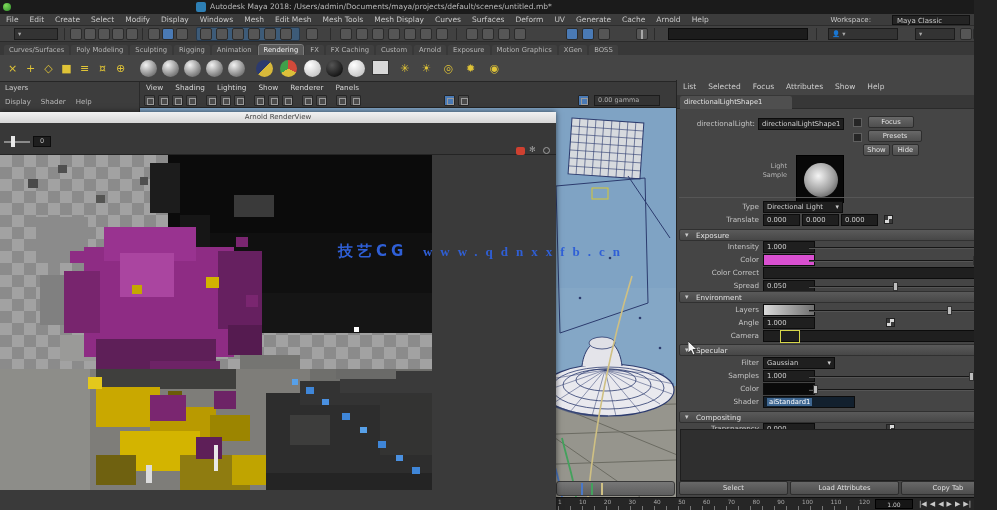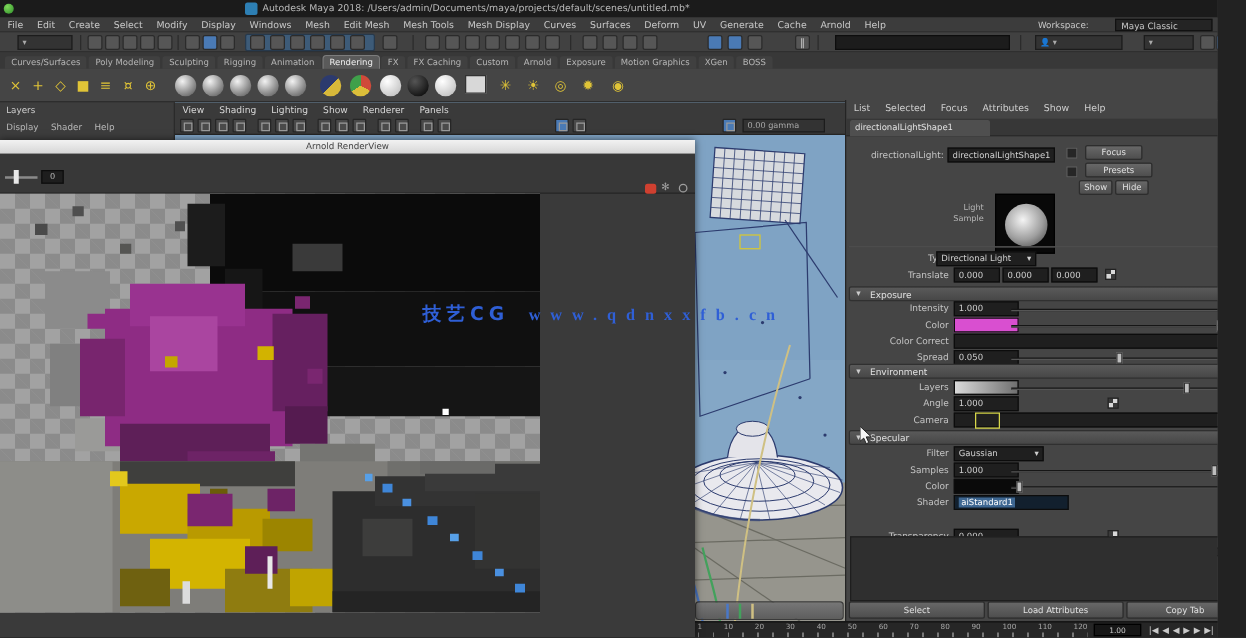--- a/index.html
+++ b/index.html
@@ -479,21 +479,21 @@
     <div class="sample-lines">
       <div>Light</div>
         <div>Sample</div>
     </div>
     <div class="sample-swatch">
       <div class="sample-ball"></div>
     </div>
     <div class="ae-hr" style="top:117px;"></div>
 
     <div class="lbl" style="left:2px;top:121px;">Type</div>
-    <div class="fld" style="left:72px;top:121px;width:80px;">
+    <div class="fld" style="left:86px;top:121px;width:80px;">
       <span>Directional Light</span><span style="float:right;">▾</span>
     </div>
 
     <div class="lbl" style="left:2px;top:134px;">Translate</div>
     <div class="fld" style="left:86px;top:134px;width:37px;">0.000</div>
     <div class="fld" style="left:125px;top:134px;width:37px;">0.000</div>
     <div class="fld" style="left:164px;top:134px;width:37px;">0.000</div>
     <div class="map" style="left:207px;top:135px;"></div>
 
     <div class="sec" style="top:149px;">Exposure</div>
@@ -558,20 +558,21 @@
     <div class="track" style="top:309px;">
         <div class="handle" style="left:4px;"></div>
       </div>
     <div class="map" style="left:312px;top:304px;"></div>
 
     <div class="lbl" style="left:2px;top:316px;">Shader</div>
     <div class="fld" style="left:86px;top:316px;width:92px;background:#12202e;">
       <span style="background:#3e6792;color:#fff;padding:0 2px;">aiStandard1</span>
     </div>
 
+    <div class="sec" style="top:331px;">Compositing</div>
 
     <div class="lbl" style="left:2px;top:343px;">Transparency</div>
     <div class="fld" style="left:86px;top:343px;width:52px;">0.000</div>
     <div class="map" style="left:209px;top:344px;"></div>
 
     <div class="lbl" style="left:2px;top:356px;">Output</div>
     <div class="fld" style="left:86px;top:358px;width:233px;height:7px;"></div>
 
     <div class="abs" style="left:6px;top:368px;font-size:7px;color:#cfcfcf;">
       <span>Notes:</span>&nbsp;&nbsp;<span>directionalLightShape1</span>

